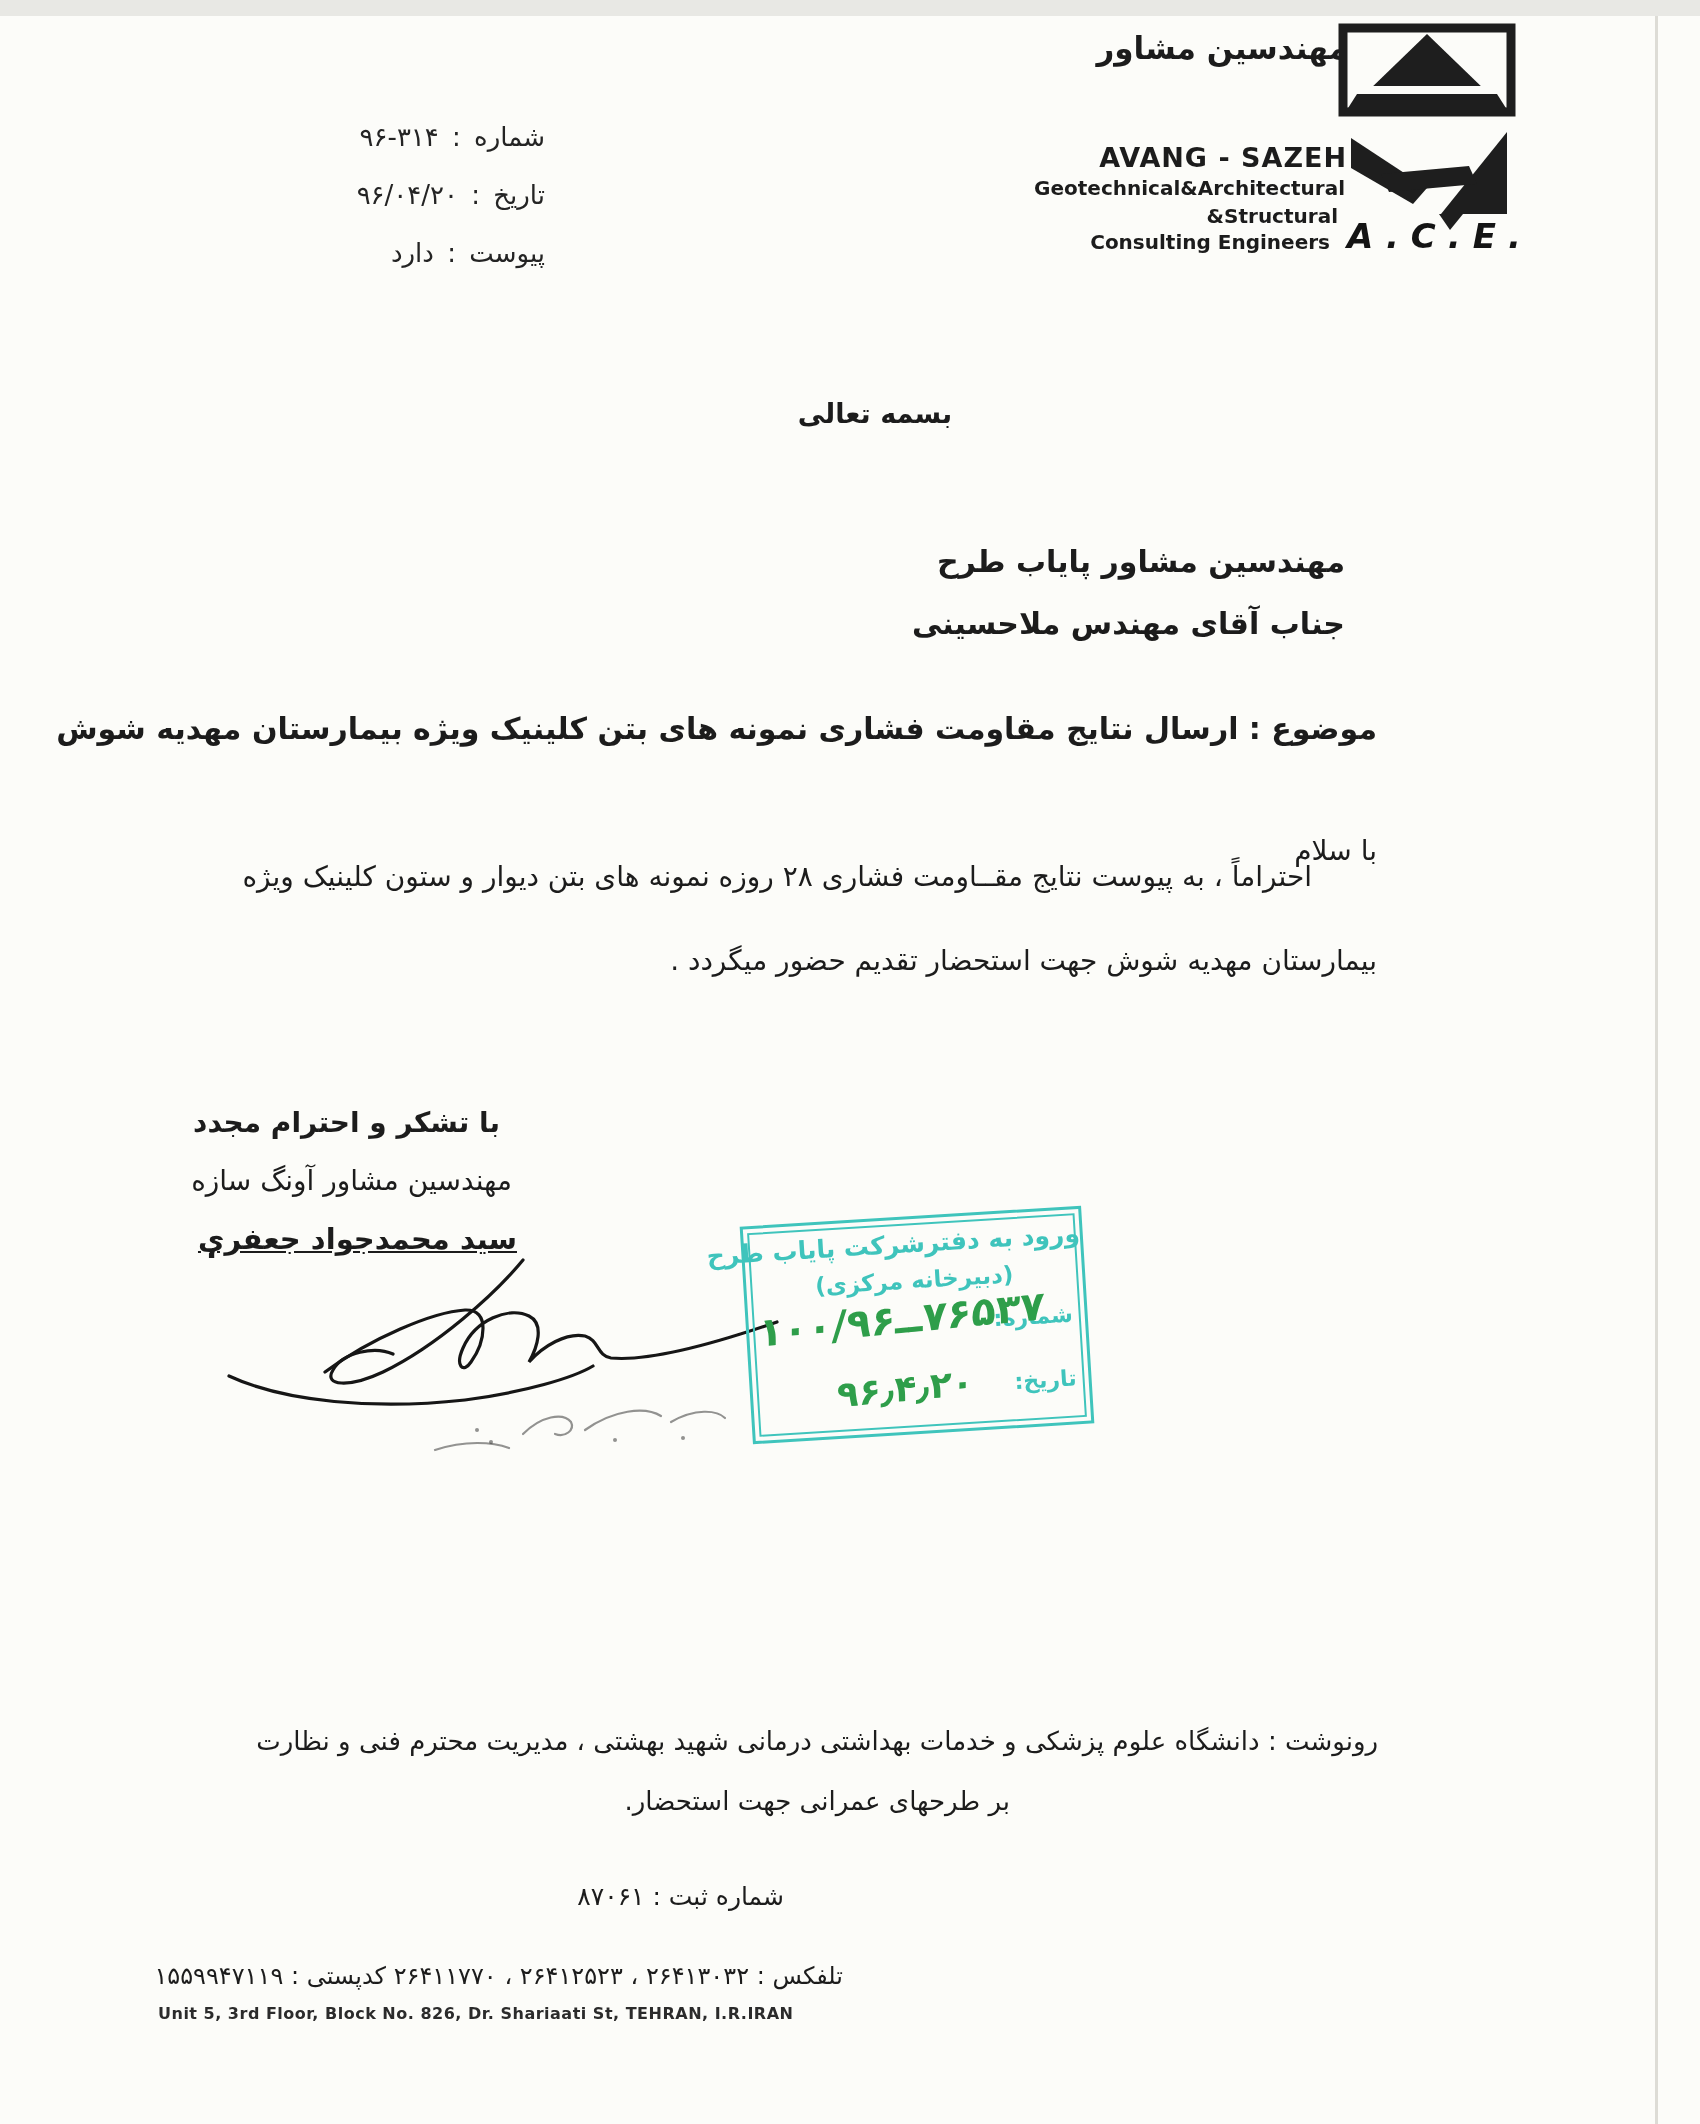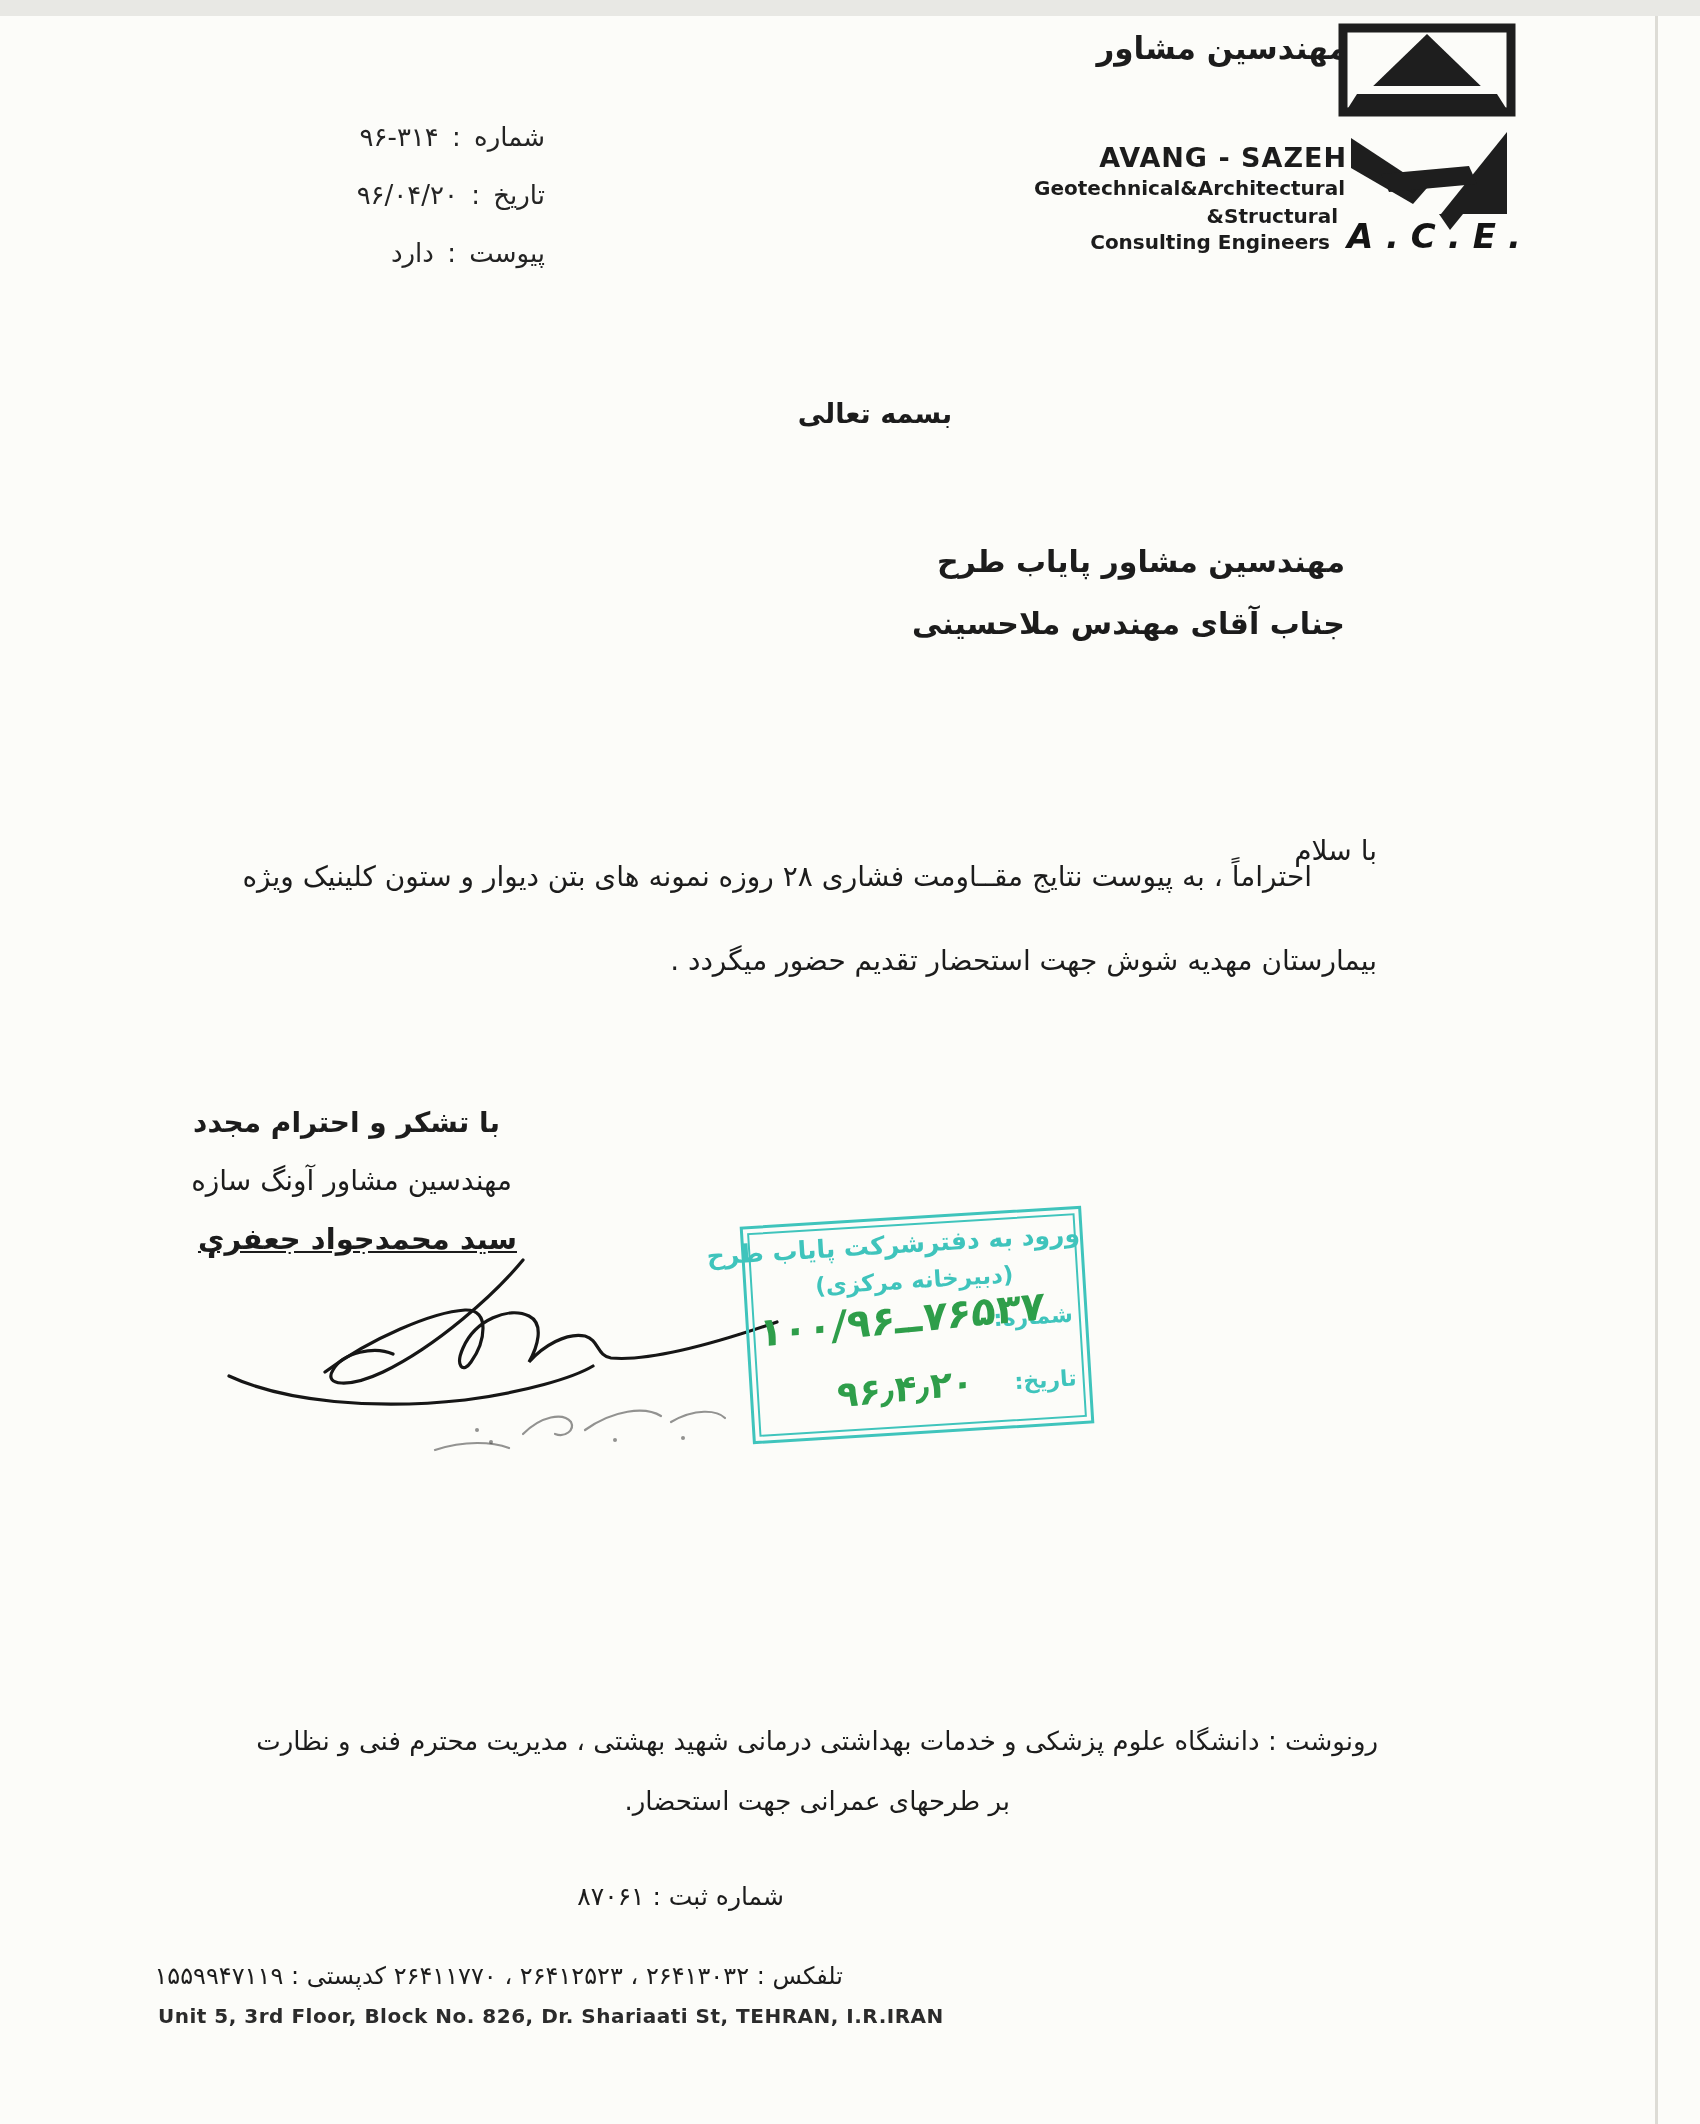--- a/index.html
+++ b/index.html
@@ -57,21 +57,21 @@
   .stamp .s-date-label{position:absolute;top:156px;right:12px;font-size:22px;font-weight:700;color:#3fc4bc;}
   .stamp .s-num{position:absolute;top:76px;left:10px;font-size:40px;font-weight:700;color:#2e9e4a;transform:skewX(-6deg) rotate(-2deg);}
   .stamp .s-date{position:absolute;top:148px;left:84px;font-size:36px;font-weight:700;color:#2e9e4a;transform:skewX(-6deg) rotate(-2deg);}
 
   .cc-1{top:1710px;right:322px;font-size:26px;}
   .cc-2{top:1770px;right:690px;font-size:26px;}
 
   .f-reg{top:1866px;right:916px;font-size:25px;}
   .f-addr-fa{top:1906px;right:866px;font-size:24px;}
   .f-tel-fa{top:1946px;right:857px;font-size:24px;}
-  .f-addr-en{top:1988px;left:158px;font-size:20px;font-weight:600;color:#2b2b2b;letter-spacing:.5px;text-align:center;}
+  .f-addr-en{top:1988px;left:158px;font-size:16px;font-weight:600;color:#2b2b2b;letter-spacing:.5px;text-align:center;}
   .f-tel-en{top:2016px;left:155px;font-size:20px;font-weight:600;color:#2b2b2b;letter-spacing:.5px;white-space:pre;}
 </style>
 </head>
 <body>
 
 <div class="page">
 
   <div class="abs scanline"></div>
 
   <div class="abs rtl fa-title">مهندسین مشاور</div>
@@ -96,20 +96,21 @@
 
   <div class="abs rtl meta-line meta-1">شماره : ۳۱۴-۹۶</div>
   <div class="abs rtl meta-line meta-2">تاریخ : ۹۶/۰۴/۲۰</div>
   <div class="abs rtl meta-line meta-3">پیوست : دارد</div>
 
   <div class="abs rtl headline">بسمه تعالی</div>
 
   <div class="abs rtl recip-1">مهندسین مشاور پایاب طرح</div>
   <div class="abs rtl recip-2">جناب آقای مهندس ملاحسینی</div>
 
+  <div class="abs rtl subject">موضوع : ارسال نتایج مقاومت فشاری نمونه های بتن کلینیک ویژه بیمارستان مهدیه شوش</div>
 
   <div class="abs rtl salut">با سلام</div>
   <div class="abs rtl body-1">احتراماً ، به پیوست نتایج مقــاومت فشاری ۲۸ روزه نمونه های بتن دیوار و ستون کلینیک ویژه</div>
   <div class="abs rtl body-2">بیمارستان مهدیه شوش جهت استحضار تقدیم حضور میگردد .</div>
 
   <div class="abs rtl close-1">با تشکر و احترام مجدد</div>
   <div class="abs rtl close-2">مهندسین مشاور آونگ سازه</div>
   <div class="abs rtl close-3">سید محمدجواد جعفری</div>
   <div class="abs pen-mark">،</div>
 

